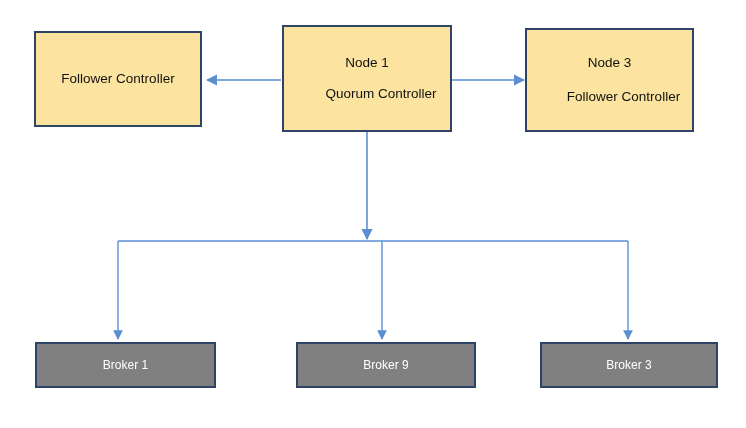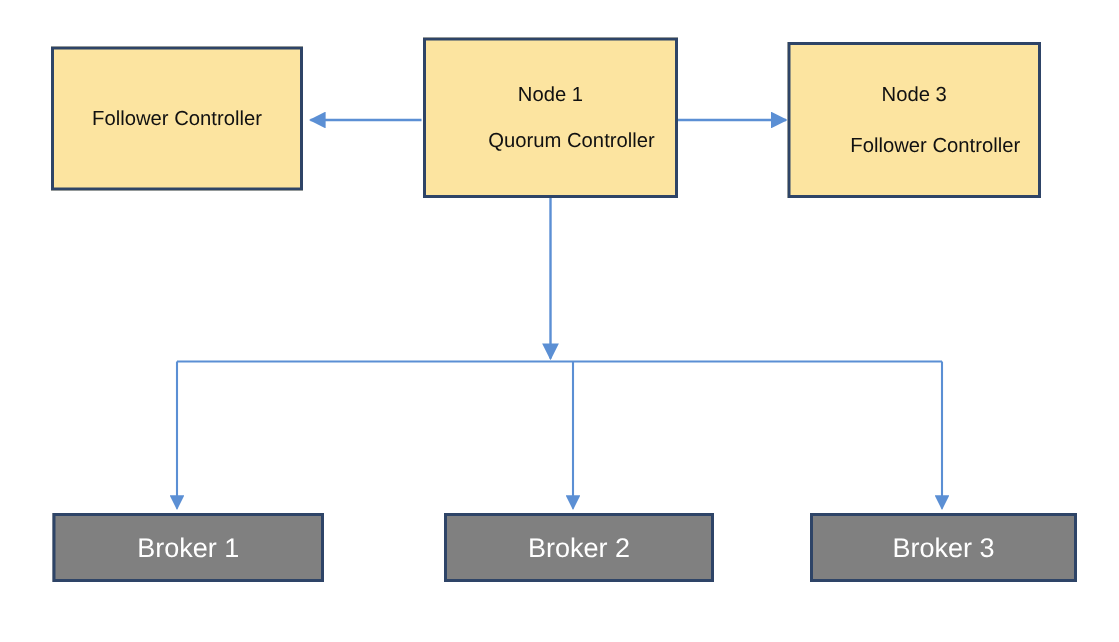--- a/index.html
+++ b/index.html
@@ -54,21 +54,21 @@
   }
   .broker-box {
     position: absolute;
     box-sizing: border-box;
     background: #808080;
     border: 2px solid #2e4467;
     display: flex;
     align-items: center;
     justify-content: center;
     color: #ffffff;
-    font-size: 18px;
+    font-size: 12px;
     text-align: center;
     z-index: 2;
   }
 </style>
 </head>
 <body>
 
 <div id="canvas">
 
   <svg id="wires" viewBox="0 0 746 428" width="746" height="428" xmlns="http://www.w3.org/2000/svg">
@@ -108,20 +108,20 @@
   <div class="node-box node-3" style="left:525px; top:28px; width:169px; height:104px;justify-content:center;">
     <span class="line">Node 3</span>
     <span class="line">Follower Controller</span>
   </div>
 
   <div class="broker-box" style="left:35px; top:342px; width:181px; height:46px;">
     <span>Broker 1</span>
   </div>
 
   <div class="broker-box" style="left:296px; top:342px; width:180px; height:46px;">
-    <span>Broker 2</span>
+    <span>Broker 9</span>
   </div>
 
   <div class="broker-box" style="left:540px; top:342px; width:178px; height:46px;text-align:right;">
     <span>Broker 3</span>
   </div>
 
 </div>
 
 </body></html>

